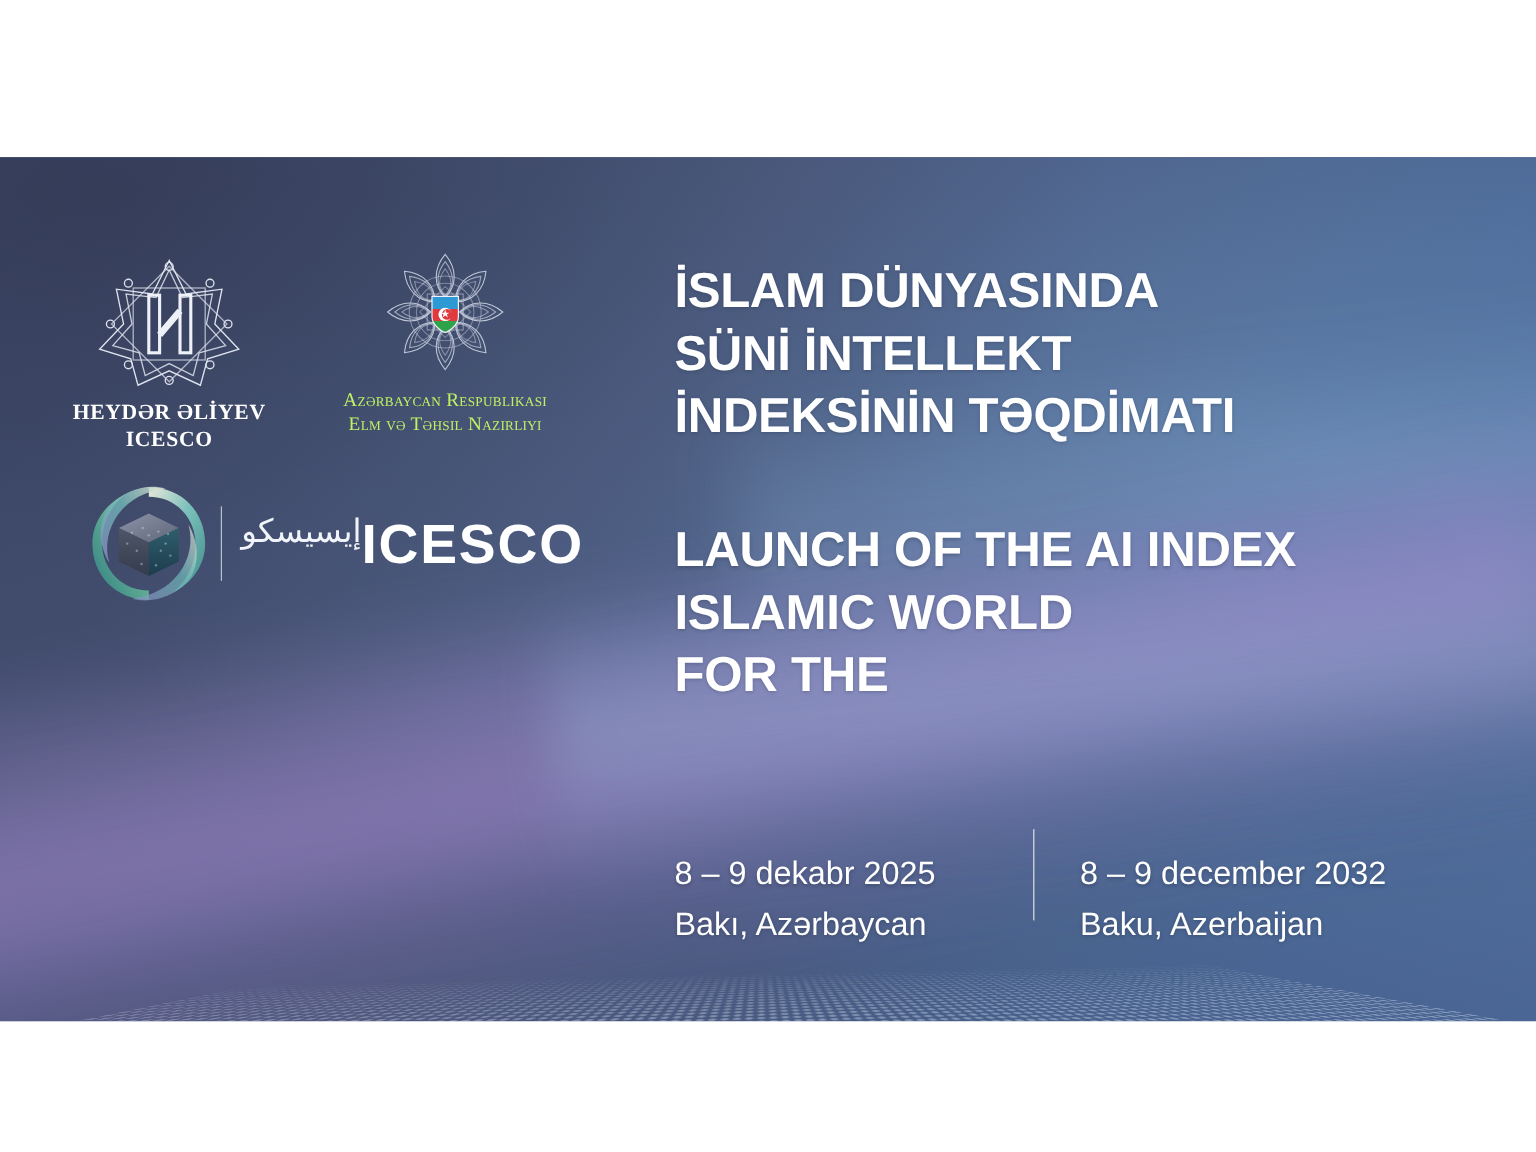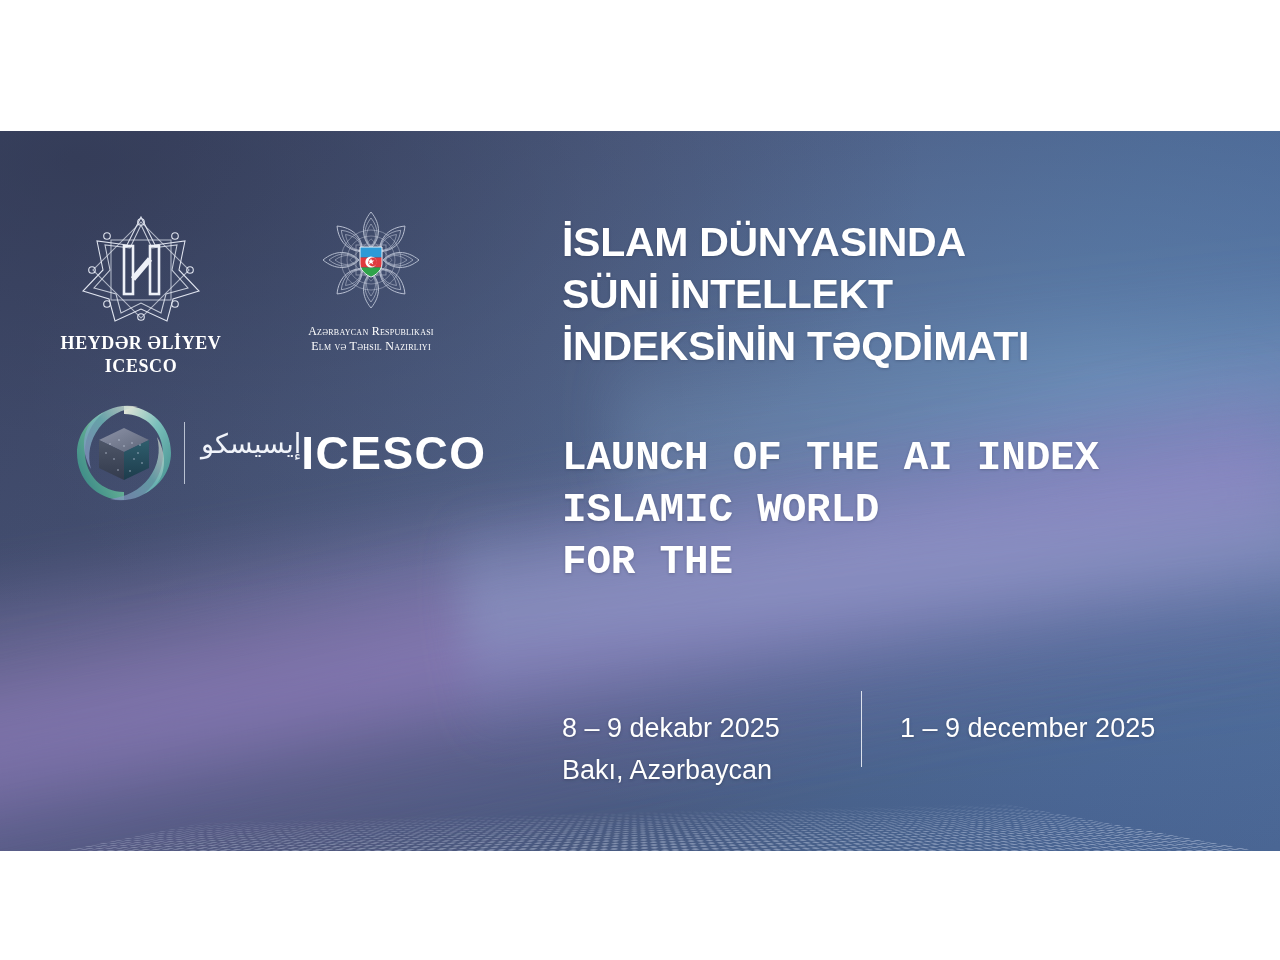--- a/index.html
+++ b/index.html
@@ -101,22 +101,22 @@
     font-size:18px;
     letter-spacing:.6px;
     line-height:1.25;
   }
 
   .logo-moe{position:absolute;left:258px;top:75px;width:226px;text-align:center;}
   .logo-moe .mark{display:block;margin:0 auto;}
   .logo-moe .cap{
     margin-top:6px;
     font-family:"Liberation Serif", serif;
-    color:#ffffff;
-    font-size:12px;
+    color:#bef264;
+    font-size:16px;
     letter-spacing:.25px;
     line-height:1.28;
     font-variant:small-caps;
     font-weight:400;
   }
 
   .logo-icesco{position:absolute;left:72px;top:270px;display:flex;align-items:center;gap:0;}
   .icesco-sep{
     width:1px;height:62px;background:rgba(232,238,248,.72);margin:0 16px 0 8px;
   }
@@ -141,21 +141,20 @@
     text-shadow:0 1px 3px rgba(30,36,58,.28);
   }
   .title-az div{white-space:nowrap;}
 
   .title-en{
     position:absolute;left:0;top:301px;width:680px;
     color:#ffffff;font-weight:700;
     font-size:41px;line-height:52px;
     letter-spacing:-0.2px;
     text-shadow:0 1px 3px rgba(30,36,58,.28);
-    font-family:Liberation Mono, monospace;
   }
   .title-en div{white-space:nowrap;}
 
   .dates{
     position:absolute;left:0;top:556px;display:flex;align-items:flex-start;
   }
   .date-col{
     color:#ffffff;font-size:27px;line-height:42px;font-weight:400;
     text-shadow:0 1px 3px rgba(30,36,58,.35);
     white-space:nowrap;
@@ -345,20 +344,21 @@
         <div>FOR THE</div>
       </div>
 
       <div class="dates">
         <div class="date-col az">
           <div>8 – 9 dekabr 2025</div>
           <div>Bakı, Azərbaycan</div>
         </div>
         <div class="date-divider"></div>
         <div class="date-col en">
-          <div>1 – 9 december 2025</div>
+          <div>8 – 9 december 2032</div>
+          <div>Baku, Azerbaijan</div>
         </div>
       </div>
 
     </div>
 
   </div>
 </div>
 
 </body></html>

